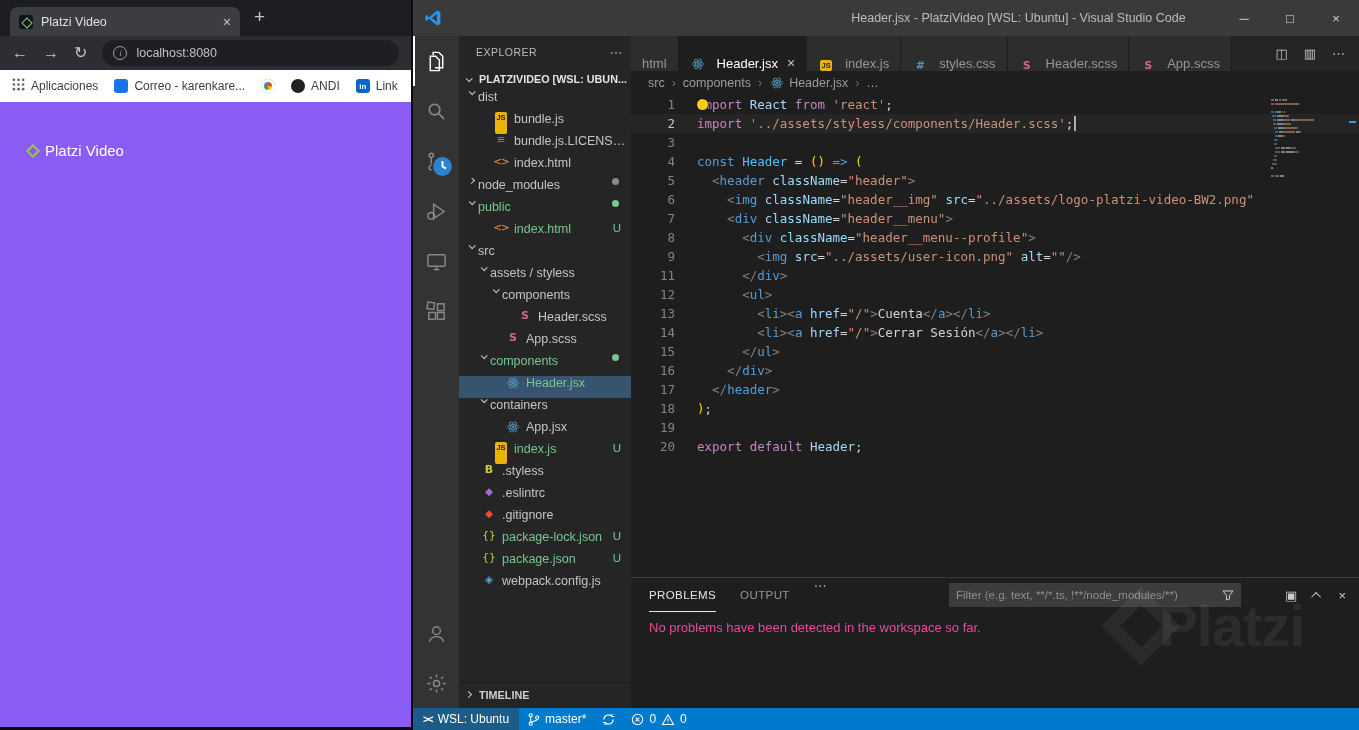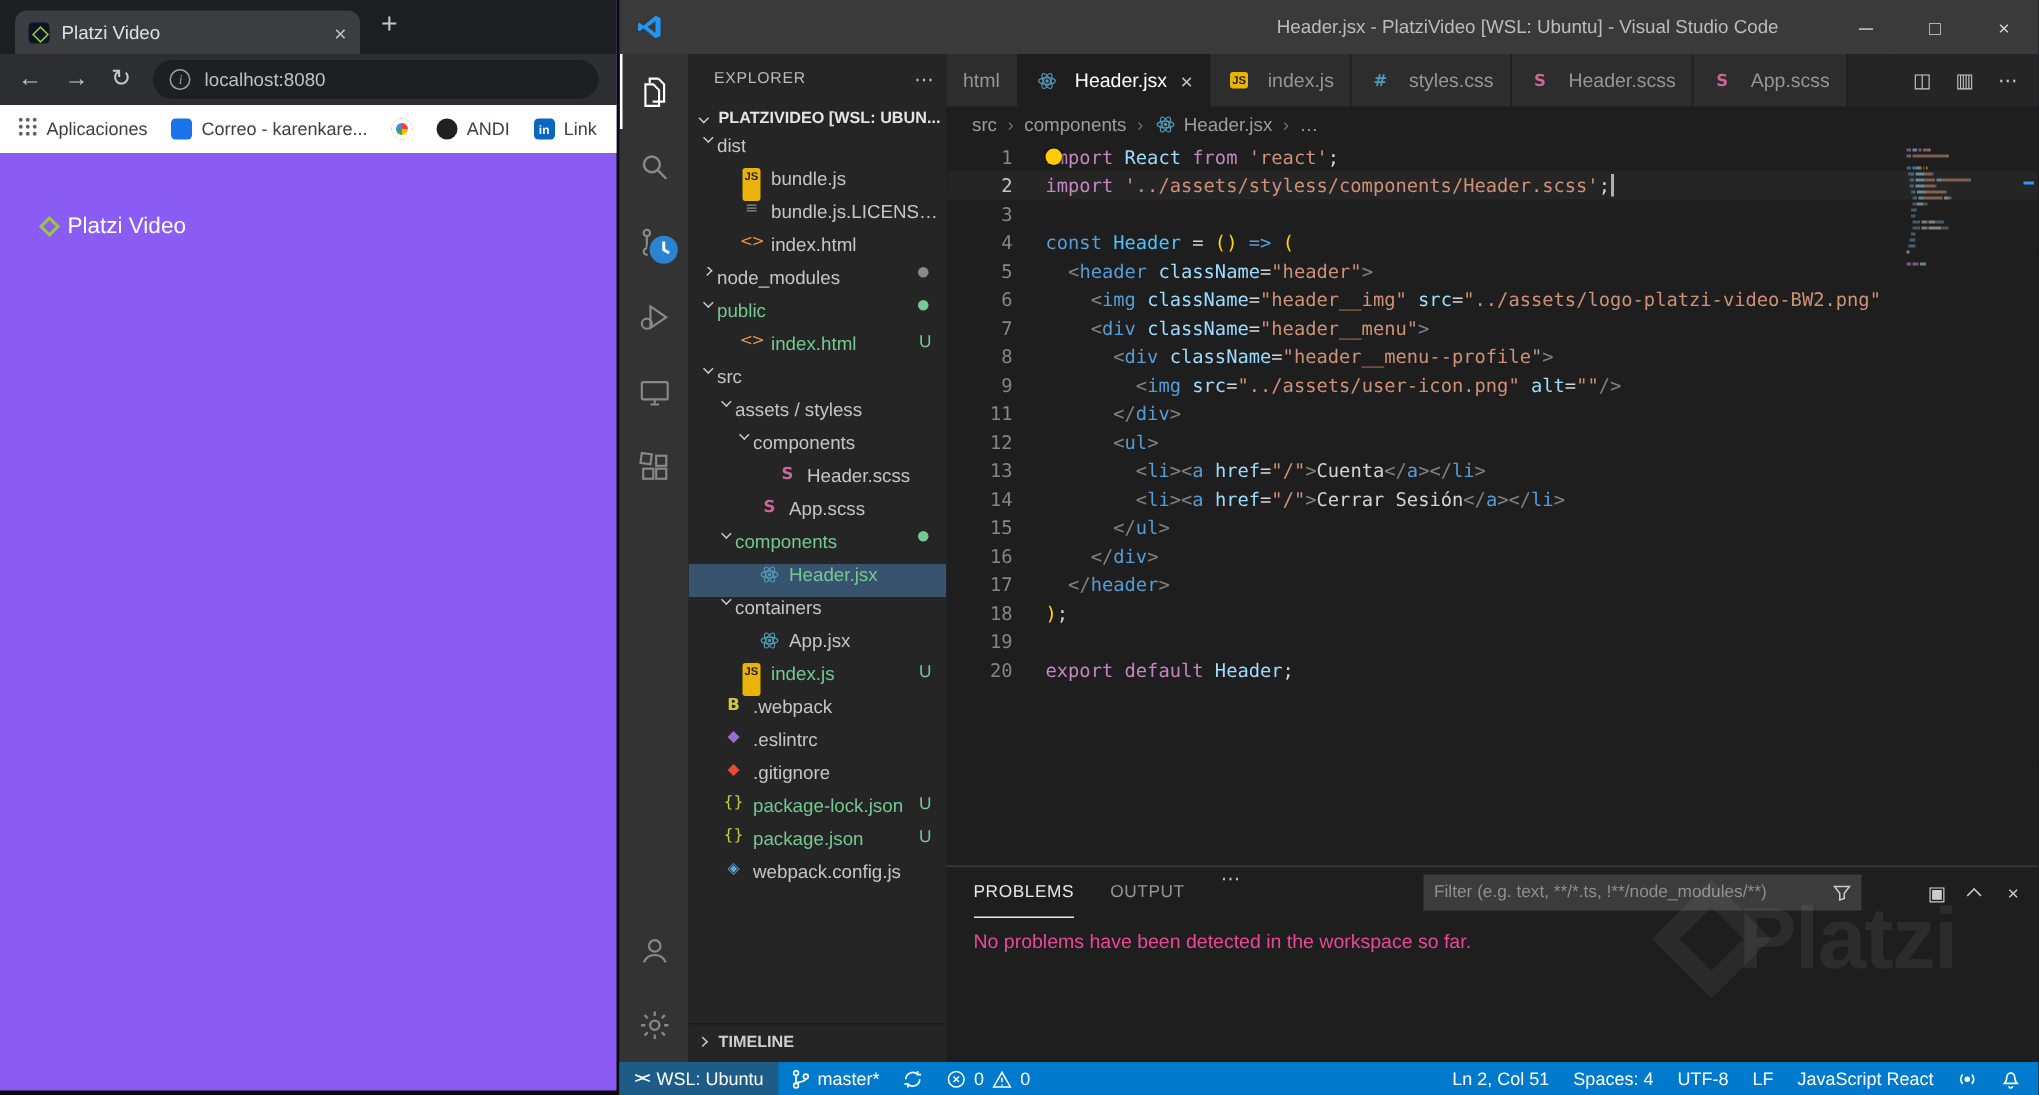--- a/index.html
+++ b/index.html
@@ -75,21 +75,21 @@
   .fi-svg{width:14px;height:14px}
   .badge-u{margin-left:auto;color:var(--c-git_green,#73c991);font-size:11.5px;padding-right:6px}
   .dot{margin-left:auto;width:7px;height:7px;border-radius:50%;margin-right:8px;flex:none}
   .dot.green{background:var(--c-git_green,#73c991)}
   .dot.gray{background:#8a8a8a}
   .timeline{position:absolute;left:0;right:0;bottom:2px;height:24px;display:flex;align-items:center;
     font-weight:bold;font-size:10.8px;color:#cfcfcf;padding-left:5px;gap:4px;border-top:1px solid #1b1b1c}
 
   .editor{position:absolute;left:218px;top:36px;right:0;bottom:22px;display:flex;flex-direction:column}
   .tabbar{height:35px;background:#252526;display:flex;align-items:stretch;position:relative;flex:none}
-  .etab{display:flex;align-items:center;gap:6px;padding:0 11px;background:#2d2d2d;color:#969696;
+  .etab{display:flex;align-items:flex-end;gap:6px;padding:0 11px;background:#2d2d2d;color:#969696;
     font-size:13px;border-right:1px solid #1e1e1e;flex:none}
   .etab.active{background:#1e1e1e;color:#ffffff}
   .etab .close{font-size:14px;margin-left:3px;color:#c5c5c5}
   .tab-actions{position:absolute;right:0;top:0;height:100%;display:flex;align-items:center;gap:16px;
     padding:0 14px;color:#c5c5c5;background:#252526}
   .breadcrumb{height:24px;background:#1e1e1e;display:flex;align-items:center;padding:0 17px;gap:7px;
     color:#9d9d9d;font-size:12.5px;flex:none}
   .bc-sep{color:#6f6f6f}
   .bc-item{display:flex;align-items:center;gap:4px}
 
@@ -401,21 +401,21 @@
           <span class="fi-wrap">
             <span class="fi fi-js">JS</span>
           </span>
           <span class="tlabel green">index.js</span>
           <span class="badge-u">U</span>
         </div>
         <div class="trow" style="padding-left: 22px;">
           <span class="fi-wrap">
             <span class="fi" style="color:#cbcb41;font-weight:bold;font-size:11px">B</span>
           </span>
-          <span class="tlabel">.webpack</span>
+          <span class="tlabel">.styless</span>
         </div>
         <div class="trow" style="padding-left: 22px;">
           <span class="fi-wrap">
             <span class="fi" style="color:#9c6cd3">◆</span>
           </span>
           <span class="tlabel">.eslintrc</span>
         </div>
         <div class="trow" style="padding-left: 22px;">
           <span class="fi-wrap">
             <span class="fi" style="color:#e84d31">◆</span>
@@ -837,40 +837,19 @@
           <path d="M5 5l4 4M9 5l-4 4"></path>
         </svg>
       <span>0</span>
       <svg width="14" height="13" viewBox="0 0 14 14" fill="none" stroke="#ffffff" stroke-width="1.1">
           <path d="M7 2l6 10.5H1z"></path>
           <path d="M7 6v3.2"></path>
           <path d="M7 10.8v.9"></path>
         </svg>
       <span>0</span>
     </div>
-    <div class="sb-right">
-      <div style="display:flex;height:100%">
-          <div class="sbi">Ln 2, Col 51</div>
-          <div class="sbi">Spaces: 4</div>
-          <div class="sbi">UTF-8</div>
-          <div class="sbi">LF</div>
-          <div class="sbi">JavaScript React</div>
-        </div>
-      <div class="sbi">
-        <svg width="13" height="13" viewBox="0 0 14 14" fill="none" stroke="#ffffff" stroke-width="1.2">
-            <circle cx="7" cy="7" r="1.4" fill="#ffffff"></circle>
-            <path d="M3.7 10.3a4.7 4.7 0 0 1 0-6.6M10.3 3.7a4.7 4.7 0 0 1 0 6.6"></path>
-          </svg>
-      </div>
-      <div class="sbi">
-        <svg width="13" height="14" viewBox="0 0 14 15" fill="none" stroke="#ffffff" stroke-width="1.2">
-            <path d="M2.5 11h9c-1.2-1.2-1.7-2.4-1.7-4.5a2.8 2.8 0 0 0-5.6 0C4.2 8.6 3.7 9.8 2.5 11z"></path>
-            <path d="M5.8 13a1.2 1.2 0 0 0 2.4 0"></path>
-          </svg>
-      </div>
-    </div>
   </div>
 
   <div class="watermark">
     <span class="wm-diamond"></span>
     <span class="wm-text">Platzi</span>
   </div>
 </div>
 
 </body></html>

